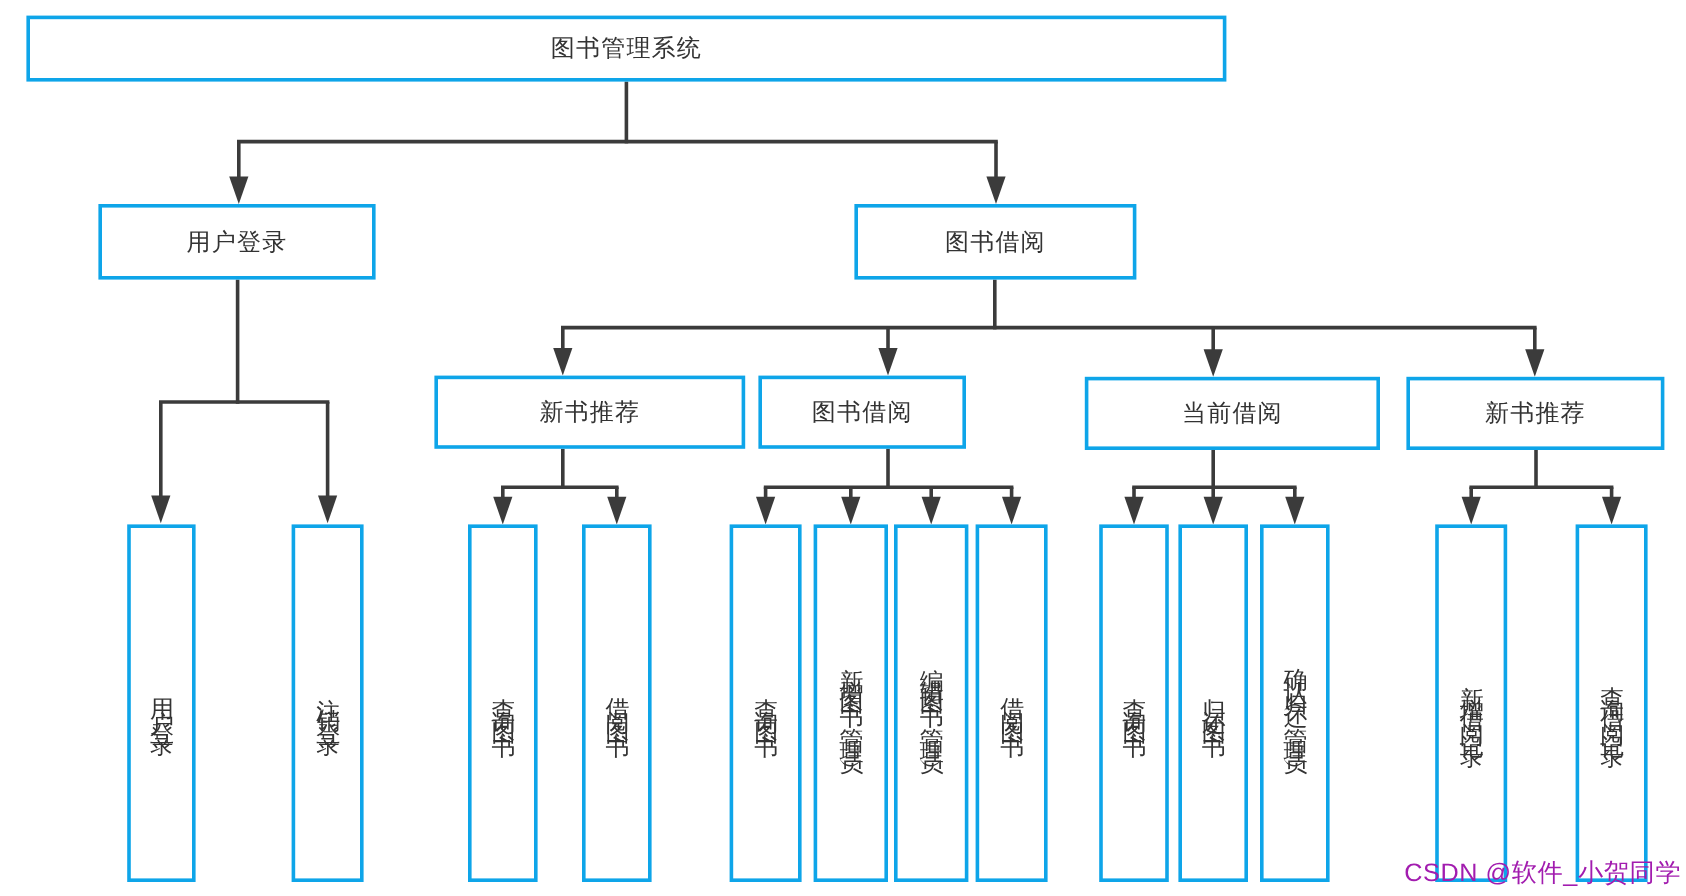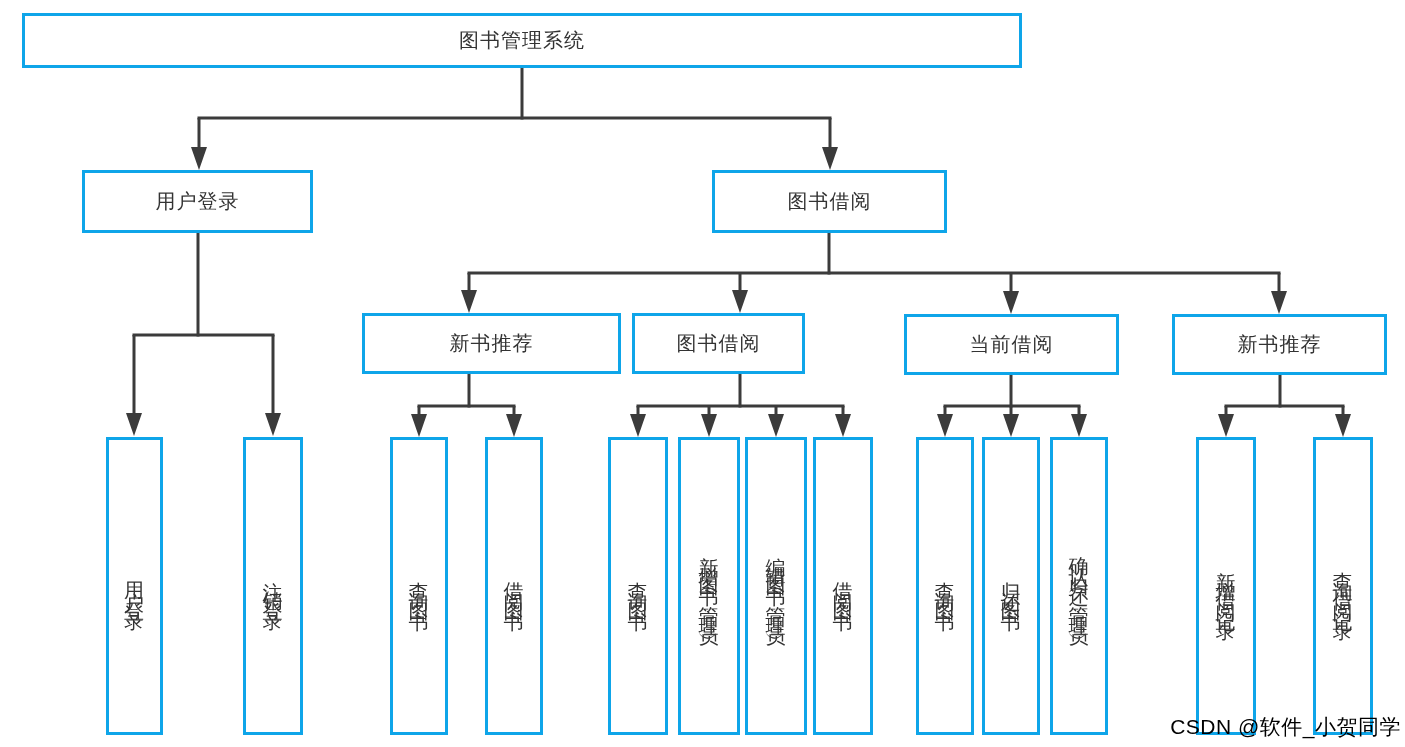--- a/index.html
+++ b/index.html
@@ -30,41 +30,41 @@
     letter-spacing:10px;
     line-height:1;
     font-size:20px;
   }
   
   .n-root{left:22px;top:13px;width:1000px;height:55px;}
   .n-login{left:82px;top:170px;width:231px;height:63px;}
   .n-mgmt{left:712px;top:170px;width:235px;height:63px;}
   .n-newbook{left:362px;top:313px;width:259px;height:61px;}
   .n-borrow{left:632px;top:313px;width:173px;height:61px;}
-  .n-current{left:904px;top:314px;width:215px;height:61px;}
+  .n-current{left:904px;top:314px;width:246px;height:61px;}
   .n-records{left:1172px;top:314px;width:215px;height:61px;}
   
   .leaf{top:437px;height:298px;width:58px;}
   .l-a1{left:106px;width:57px;}
   .l-a2{left:243px;width:60px;}
   .l-b1{left:390px;}
   .l-b2{left:485px;}
   .l-c1{left:608px;width:60px;}
   .l-c2{left:678px;width:62px;}
   .l-c3{left:745px;width:62px;}
   .l-c4{left:813px;width:60px;}
   .l-d1{left:916px;}
   .l-d2{left:982px;}
   .l-d3{left:1050px;}
   .l-e1{left:1196px;width:60px;}
   .l-e2{left:1313px;width:60px;}
   .watermark{
     position:absolute;
     right:4px;bottom:6px;
-    color:#000000;
+    color:#a21caf;
     font-size:21px;
     z-index:5;
     letter-spacing:0.5px;
     white-space:nowrap;
   }
 </style>
 </head>
 <body>
 
 <div class="stage">

